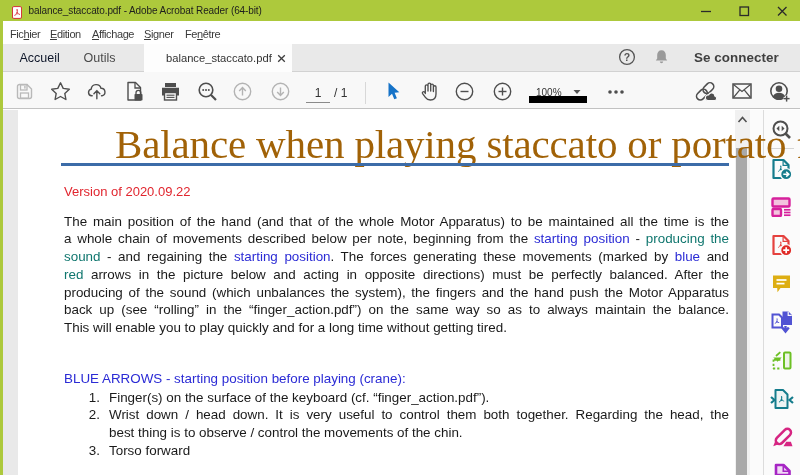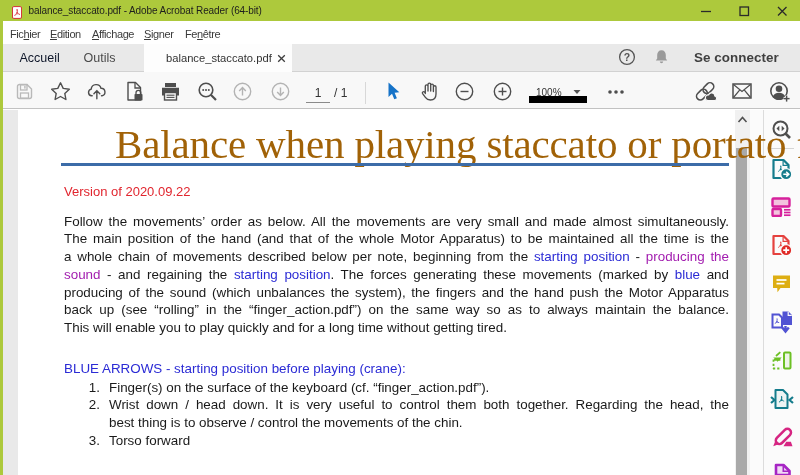--- a/index.html
+++ b/index.html
@@ -261,48 +261,48 @@
   <path d="M9.3 2.2 V8.2 H15.3" fill="none" stroke="#a625c4" stroke-width="1.6"></path>
 </svg>
 
 <div class="abs" style="left:72px;top:129px;">
   <div style="font-family:'Liberation Serif', serif;font-size:41px;line-height:30.5px;color:#a16207;white-space:nowrap;letter-spacing:-0.15px;margin-left:43px;">Balance when playing staccato or portato from below</div>
 </div>
 <div class="abs" style="left:61px;top:162.5px;width:668px;height:3px;background:#3c6ca8;"></div>
 <div class="abs" style="left:64px;top:183.5px;font-size:13px;color:#e1252e;">Version of 2020.09.22</div>
 
 <div id="bodytext" class="abs" style="left:64px;top:212.6px;width:665px;font-size:13.4px;line-height:17.75px;color:#1a1a1a;">
-  <div class="jl">Follow the movements’ order as below. All the movements are very small and made almost simultaneously.</div>
   <div class="jl">The main position of the hand (and that of the whole Motor Apparatus) to be maintained all the time is the</div>
   <div class="jl">a whole chain of movements described below per note, beginning from the <span class="bl">starting position</span> - <span class="rd">producing the</span></div>
   <div class="jl"><span class="rd">sound</span> - and regaining the <span class="bl">starting position</span>. The forces generating these movements (marked by <span class="bl">blue</span> and</div>
+  <div class="jl"><span class="rd">red</span> arrows in the picture below and acting in opposite directions) must be perfectly balanced. After the</div>
   <div class="jl">producing of the sound (which unbalances the system), the fingers and the hand push the Motor Apparatus</div>
   <div class="jl">back up (see “rolling” in the “finger_action.pdf”) on the same way so as to always maintain the balance.</div>
   <div>This will enable you to play quickly and for a long time without getting tired.</div>
   <div>&nbsp;</div>
-  <div class="bl" style="margin-top:5px;">BLUE ARROWS - starting position before playing (crane):</div>
+  <div class="bl" style="margin-top:15px;">BLUE ARROWS - starting position before playing (crane):</div>
   <div class="li" style="margin-top:1.3px;">
       <span class="num">1.</span>
       <div class="itm">Finger(s) on the surface of the keyboard (cf. “finger_action.pdf”).</div>
     </div>
   <div class="li">
       <span class="num">2.</span>
       <div class="itm jl">Wrist down / head down. It is very useful to control them both together. Regarding the head, the</div>
     </div>
   <div class="li">
       <div class="itm">best thing is to observe / control the movements of the chin.</div>
     </div>
   <div class="li">
       <span class="num">3.</span>
       <div class="itm">Torso forward</div>
     </div>
 </div>
 
 <style>
   .jl { text-align:justify; text-align-last:justify; }
   .bl { color:#2b2bd5; }
-  .rd { color:#a21caf; }
+  .rd { color:#0f766e; }
   .li { position:relative; }
   .num { position:absolute; left:23px; width:13px; text-align:right; }
   .itm { margin-left:45px; }
 </style>
 
 <div class="abs" style="left:0;top:0;width:3px;height:475px;background:#adc93c;"></div>
 
 </body></html>

